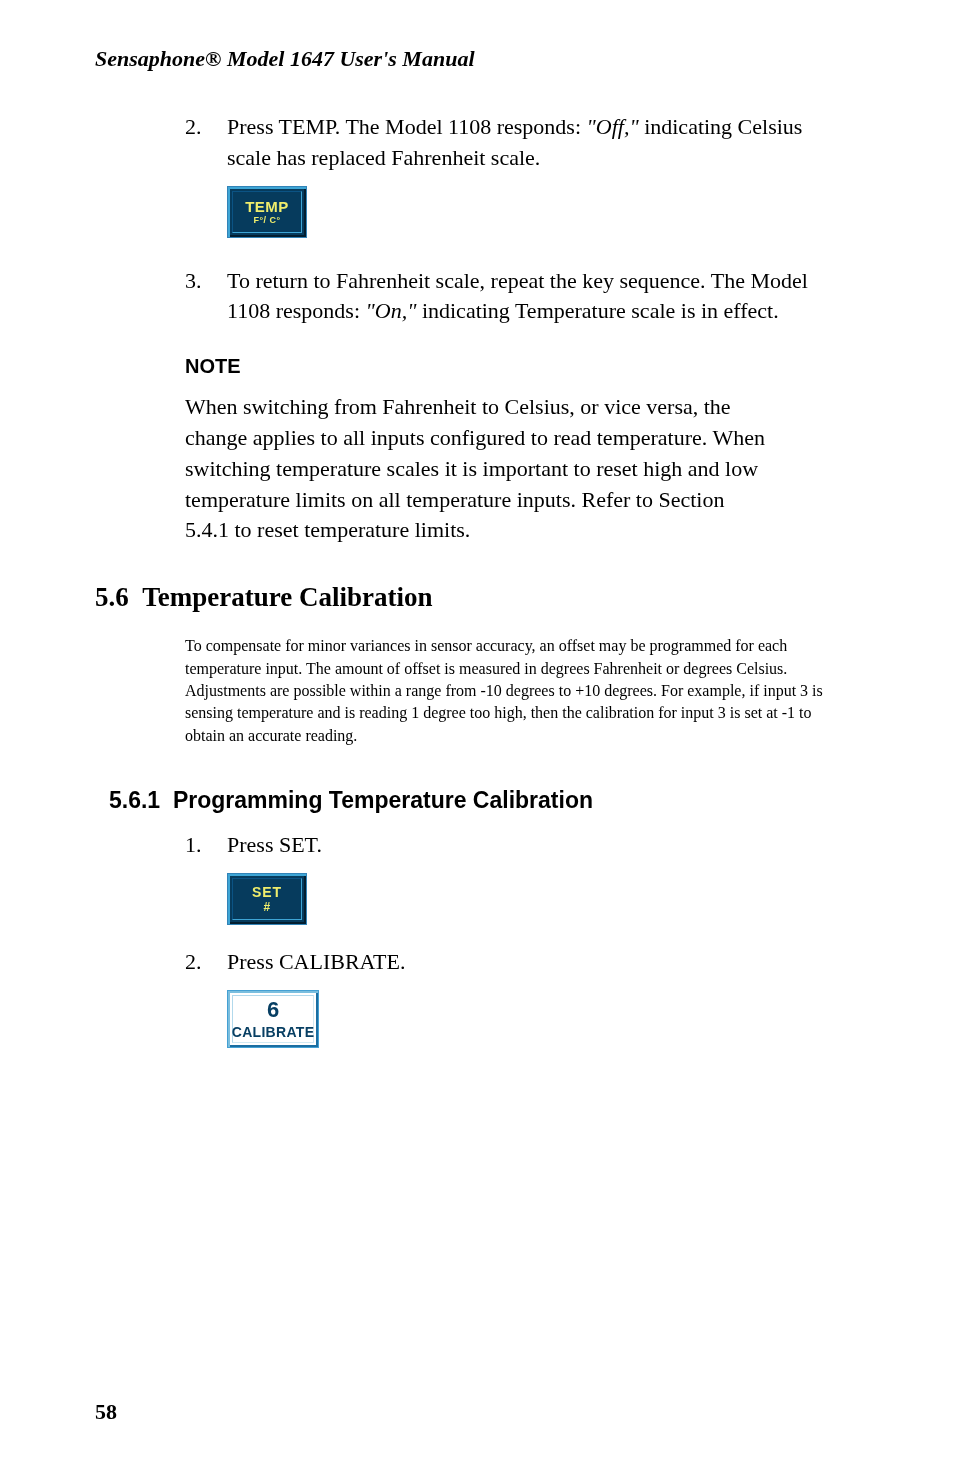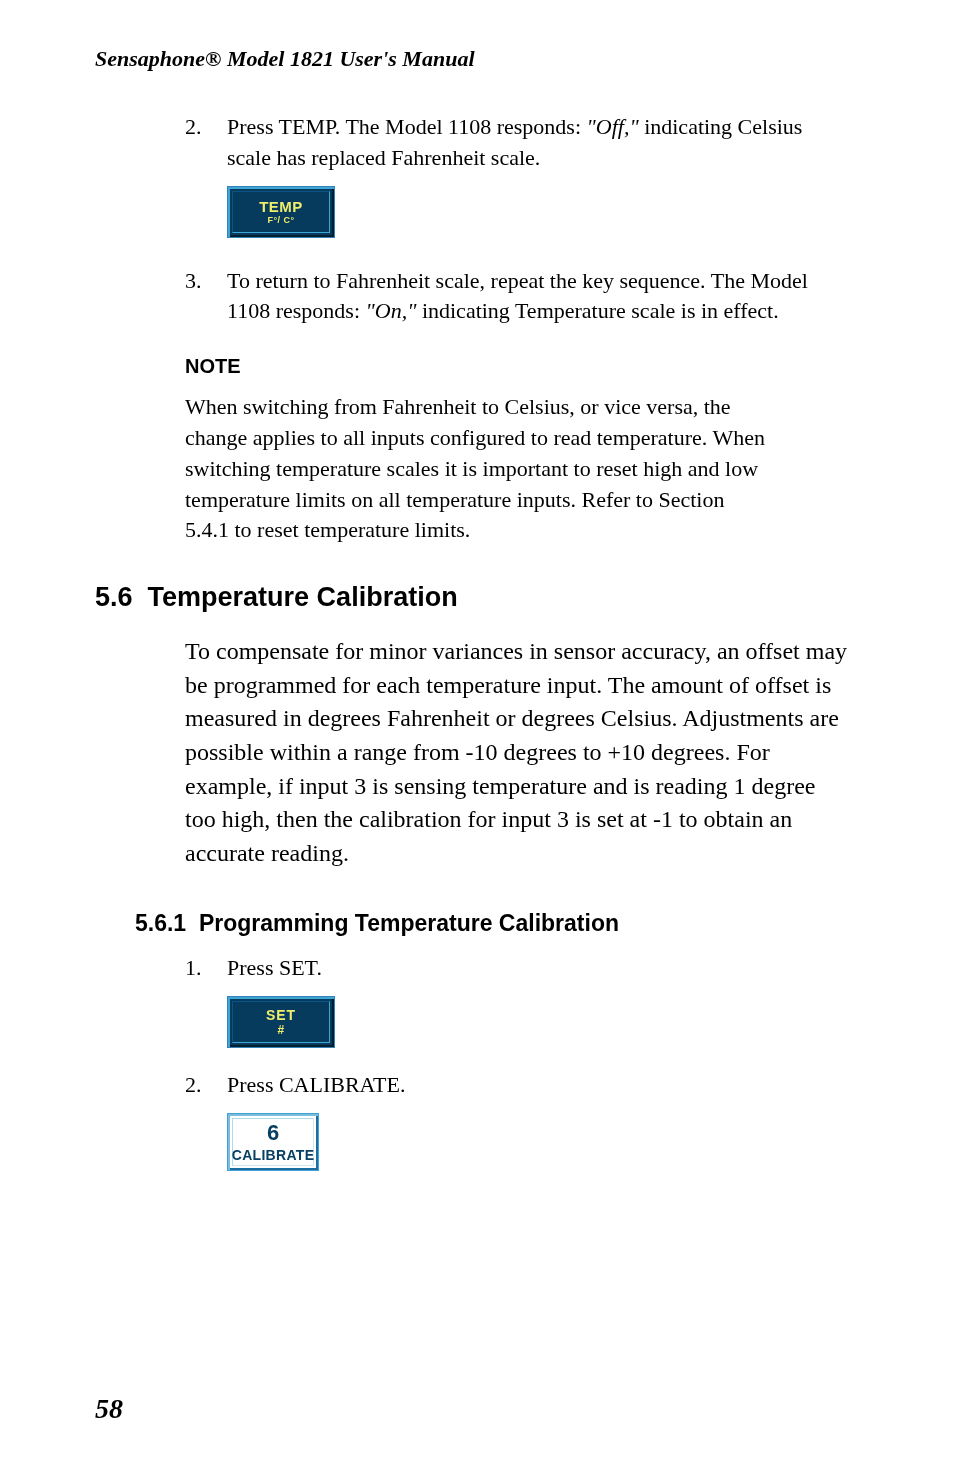--- a/index.html
+++ b/index.html
@@ -42,21 +42,21 @@
       font-style: italic;
     }
     .button-wrapper {
       margin-left: 42px;
       margin-top: 12px;
       margin-bottom: 24px;
     }
     .bevel-button {
       display: inline-block;
       position: relative;
-      width: 108px;
+      width: 80px;
       height: 52px;
       border: 1px solid #3283b7;
       background: #063b5d;
       text-align: center;
       box-shadow: inset 2px 2px 0 #3ea5d5, inset -2px -2px 0 #021e30;
     }
     .bevel-button-inner {
       position: absolute;
       inset: 4px;
       display: flex;
@@ -127,52 +127,51 @@
       margin-top: 28px;
       margin-bottom: 14px;
     }
     .note-body {
       font-size: 22px;
       line-height: 1.4;
       padding-right: 80px;
       margin-bottom: 36px;
     }
     .section-heading {
-      font-family: Liberation Sans, sans-serif;
+      font-family: Liberation Serif, serif;
       font-weight: bold;
       font-size: 27px;
       margin-bottom: 22px;
     }
     .section-body {
       padding-left: 90px;
       padding-right: 10px;
-      font-size: 24px;
+      font-size: 16px;
       line-height: 1.4;
       margin-bottom: 40px;
     }
     .subsection-heading {
       font-family: Arial, Helvetica, sans-serif;
       font-weight: bold;
       font-size: 23px;
-      margin-left: 40px;
+      margin-left: 14px;
       margin-bottom: 16px;
     }
     .page-number {
       position: absolute;
       bottom: 50px;
       left: 95px;
-      font-style: italic;
-      font-weight: bold;
-      font-size: 28px;
+      font-weight: bold;
+      font-size: 22px;
     }
   </style>
 </head>
 <body>
 
-<div class="header">Sensaphone® Model 1821 User's Manual</div>
+<div class="header">Sensaphone® Model 1647 User's Manual</div>
 
 <div class="body-content">
 
   <div class="list-item">
     <div class="list-number">2.</div>
     <div class="list-text">
       <span>Press TEMP. The Model 1108 responds: </span><span class="italic">"Off,"</span><span> indicating Celsius scale has replaced Fahrenheit scale.</span>
     </div>
   </div>
 

